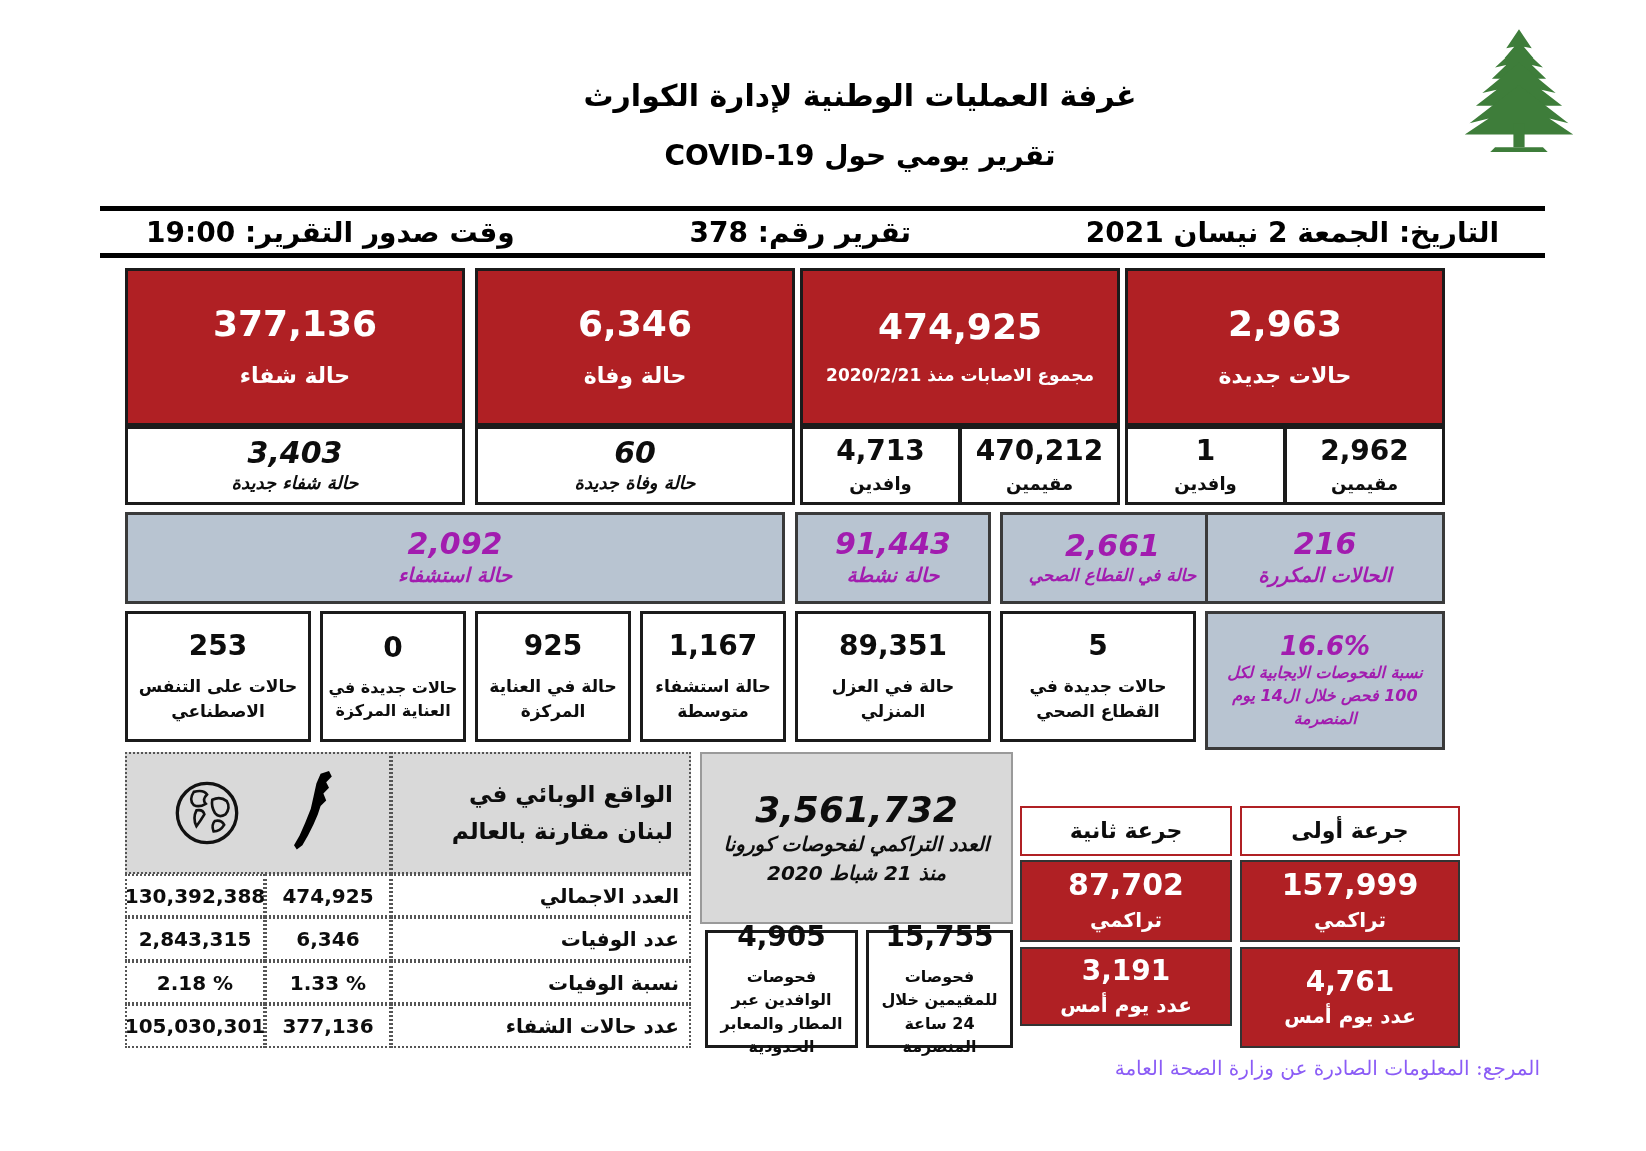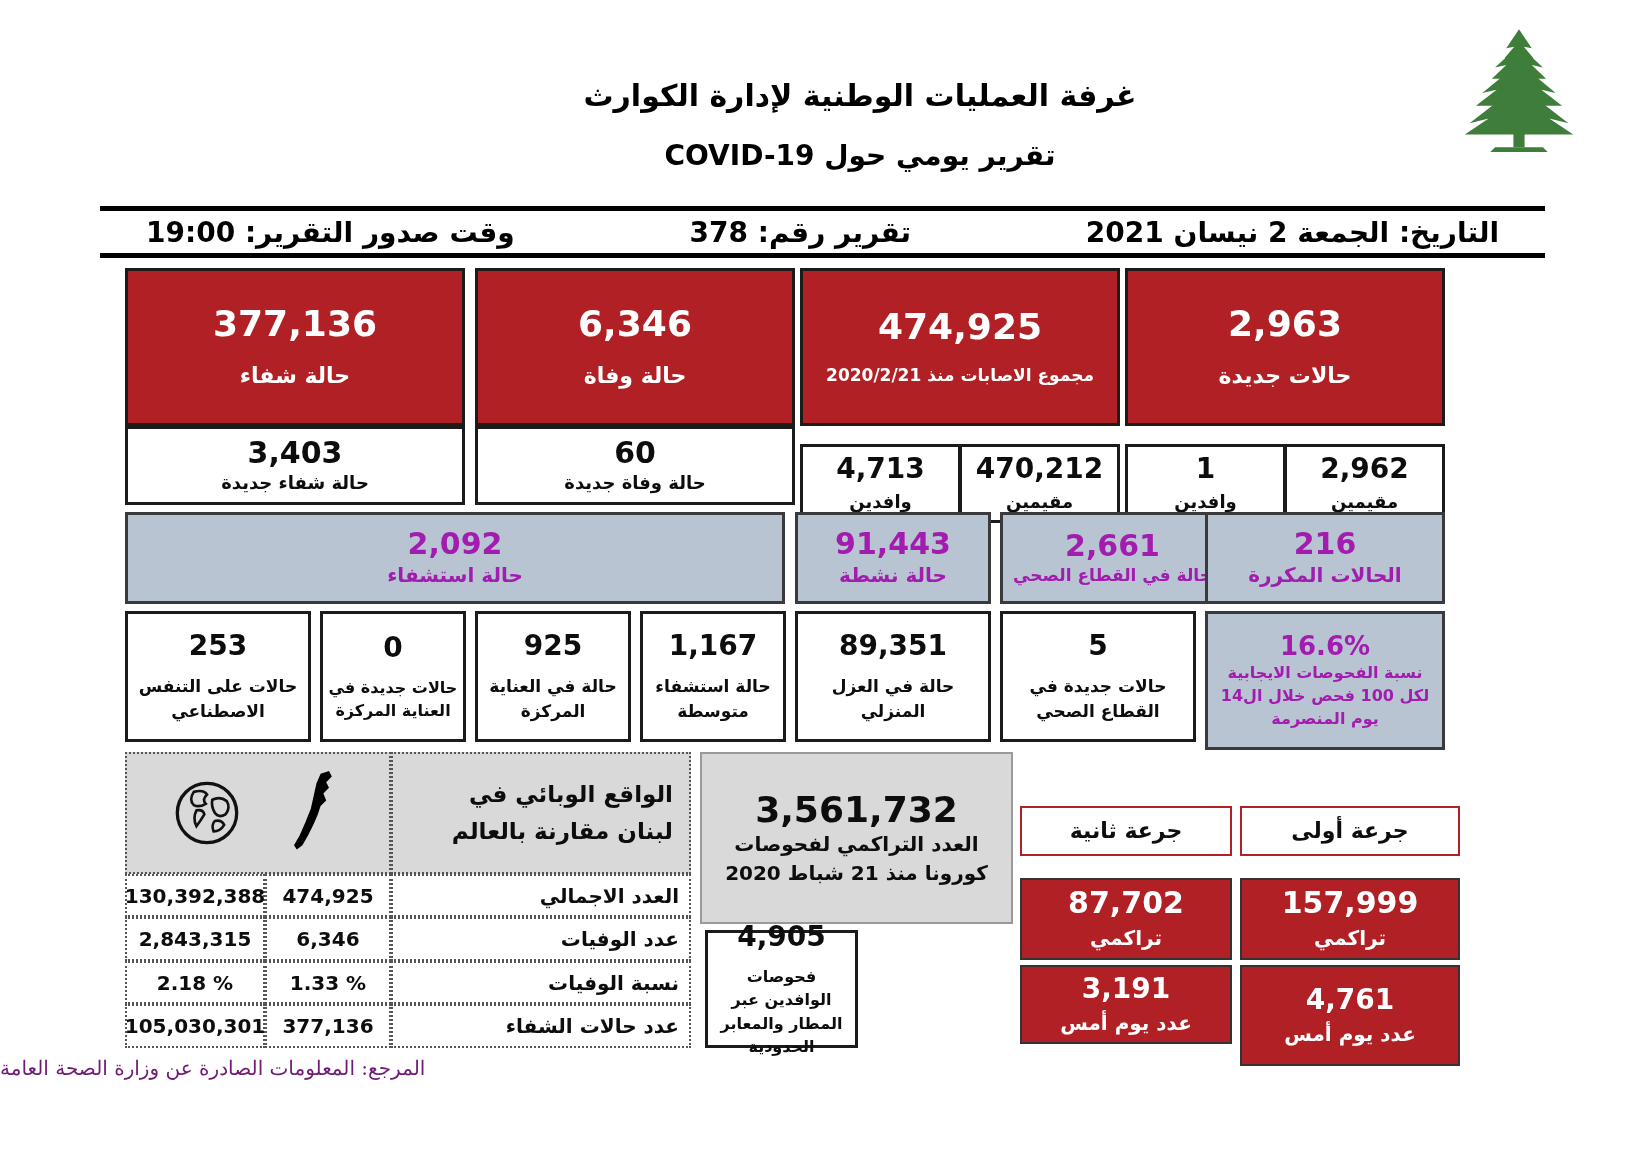--- a/index.html
+++ b/index.html
@@ -9,21 +9,21 @@
   .stat{display:flex;flex-direction:column;align-items:center;justify-content:center;text-align:center;}
   .red{background:#b02024;color:#fff;border:3px solid #1b1b1b;}
   .white{background:#fff;border:3px solid #1b1b1b;color:#0d0d0d;}
   .grayblue{background:#b8c4d1;border:3px solid #3a3a3a;color:#a21caf;}
   .dose{background:#fff;border:2px solid #b02024;color:#0d0d0d;}
   .redb{background:#b02024;color:#fff;border:2px solid #333;}
   .num{font-weight:bold;direction:ltr;}
   .lbl{font-weight:bold;direction:rtl;line-height:1.45;}
   .v36{font-size:36px;} .v30{font-size:30px;} .v28{font-size:28px;} .v26{font-size:26px;}
   .t22{font-size:22px;} .t20{font-size:20px;} .t18{font-size:18px;} .t17{font-size:17px;} .t16{font-size:16px;}
-  .g16{gap:16px;} .g12{gap:12px;} .g8{gap:0;} .g6{gap:4px;margin-top:18px;}
+  .g16{gap:16px;} .g12{gap:12px;} .g8{gap:0;font-style:italic;} .g6{gap:4px;}
   
   .title-block{left:430px;top:78px;width:860px;display:flex;flex-direction:column;gap:26px;
                text-align:center;font-weight:bold;color:#000;}
   .title-l1{font-size:30px;direction:rtl;}
   .title-l2{font-size:28px;direction:rtl;}
   .logo{left:1145px;top:15px;width:430px;height:148px;display:flex;flex-direction:row;
         align-items:center;justify-content:flex-end;gap:14px;}
   .logo-text{display:flex;flex-direction:column;align-items:center;gap:6px;
              font-family:"DejaVu Serif",serif;color:#000;direction:rtl;}
   .logo-l1{font-size:33px;font-weight:bold;}
@@ -36,22 +36,22 @@
   .cmp{left:125px;top:752px;display:grid;grid-template-columns:140px 126px 300px;
        grid-template-rows:122px 43px 44px 43px 44px;}
   .cmp>div{border:2px dotted #555;box-sizing:border-box;display:flex;align-items:center;
            justify-content:center;font-weight:bold;font-size:20px;background:#fff;color:#0d0d0d;}
   .cmp .hdr{background:#d9d9d9;}
   .cmp .icons{grid-column:1/3;justify-content:space-evenly;}
   .cmp .ttl{direction:rtl;justify-content:flex-start;text-align:right;font-size:23px;
             padding:0 16px;line-height:1.6;}
   .cmp .lab{direction:rtl;justify-content:flex-start;padding:0 10px;}
   .graybox{background:#d9d9d9;border:2px solid #9a9a9a;color:#0d0d0d;}
-  .footer{left:0;top:1056px;width:1540px;text-align:left;font-family:"DejaVu Serif",serif;
-          font-size:20px;color:#701a75;direction:rtl;}
+  .footer{left:0;top:1056px;width:1540px;text-align:right;font-family:"DejaVu Serif",serif;
+          font-size:20px;color:#8b5cf6;direction:rtl;}
 </style>
 </head>
 <body>
 
 <div id="page">
 
   <div class="abs logo">
     <svg width="112" height="126" viewBox="0 0 140 158">
       <g fill="#3e7d3a">
         <path d="M70 4 L86 28 L76 26 L88 40 L52 40 L64 26 L54 28 Z"></path>
@@ -196,20 +196,24 @@
   </div>
 
   <div class="abs stat graybox g8" style="left:700px;top:752px;width:313px;height:172px;padding:8px">
     <div class="num v36">3,561,732</div>
     <div class="lbl t20">العدد التراكمي لفحوصات كورونا منذ 21 شباط 2020</div>
   </div>
   <div class="abs stat white g12" style="left:705px;top:930px;width:153px;height:118px;padding:4px">
     <div class="num v28">4,905</div>
     <div class="lbl t16">فحوصات الوافدين عبر المطار والمعابر الحدودية</div>
   </div>
+  <div class="abs stat white g12" style="left:866px;top:930px;width:147px;height:118px;padding:4px">
+    <div class="num v28">15,755</div>
+    <div class="lbl t16">فحوصات للمقيمين خلال 24 ساعة المنصرمة</div>
+  </div>
 
   <div class="abs stat dose" style="left:1020px;top:806px;width:212px;height:50px">
     <div class="lbl t22">جرعة ثانية</div>
   </div>
   <div class="abs stat dose" style="left:1240px;top:806px;width:220px;height:50px">
     <div class="lbl t22">جرعة أولى</div>
   </div>
   <div class="abs stat redb g6" style="left:1020px;top:860px;width:212px;height:82px">
     <div class="num v30">87,702</div>
     <div class="lbl t20">تراكمي</div>

